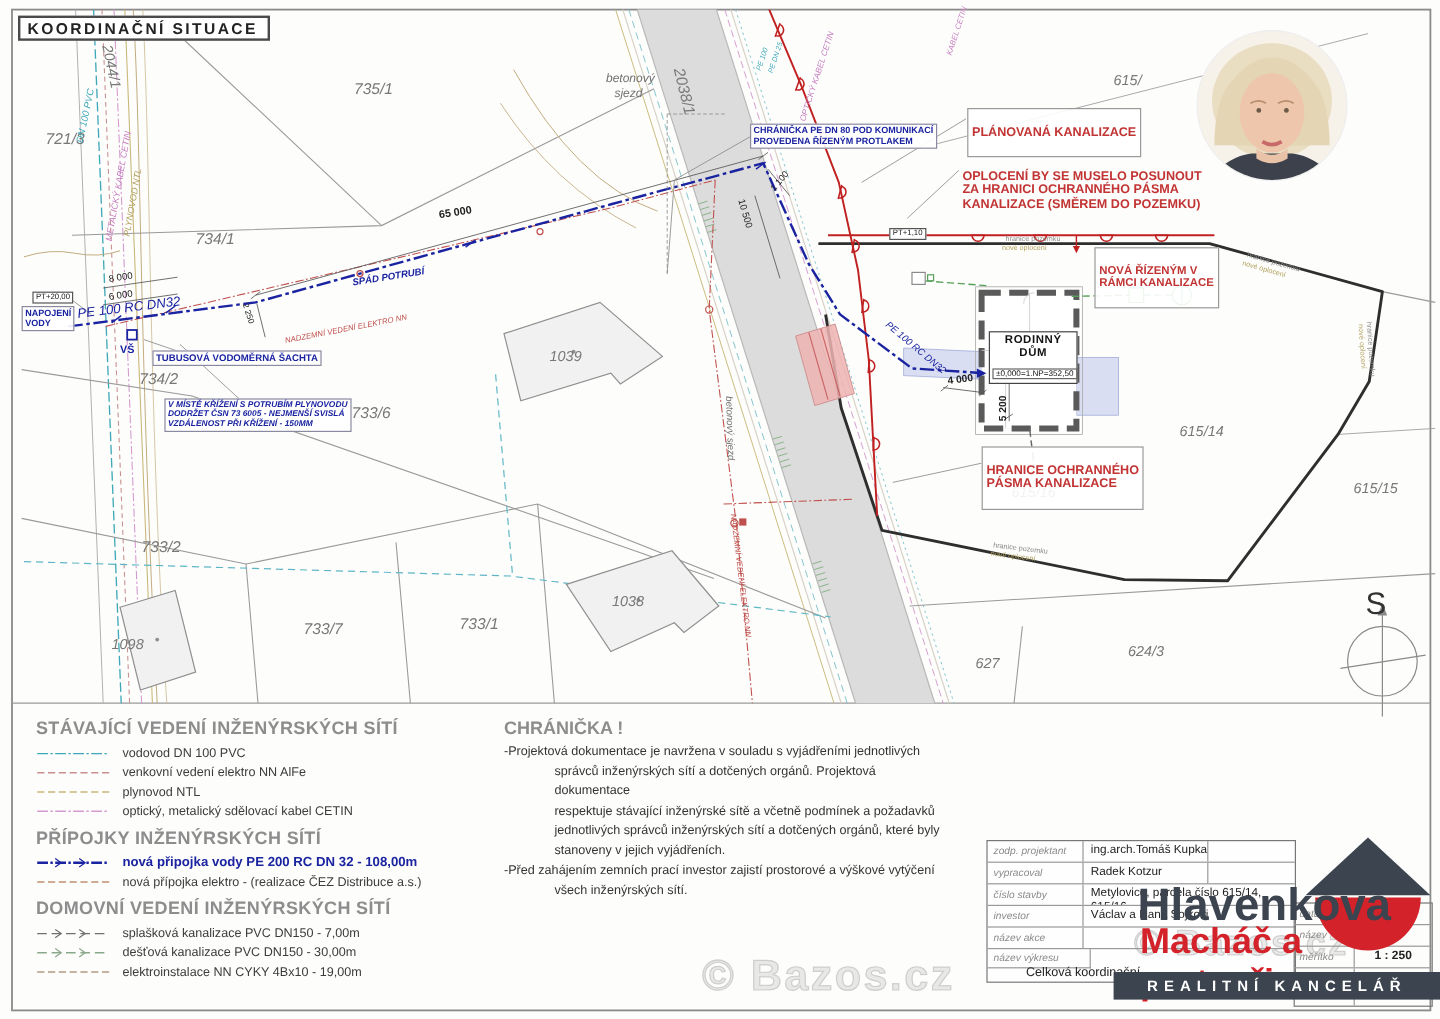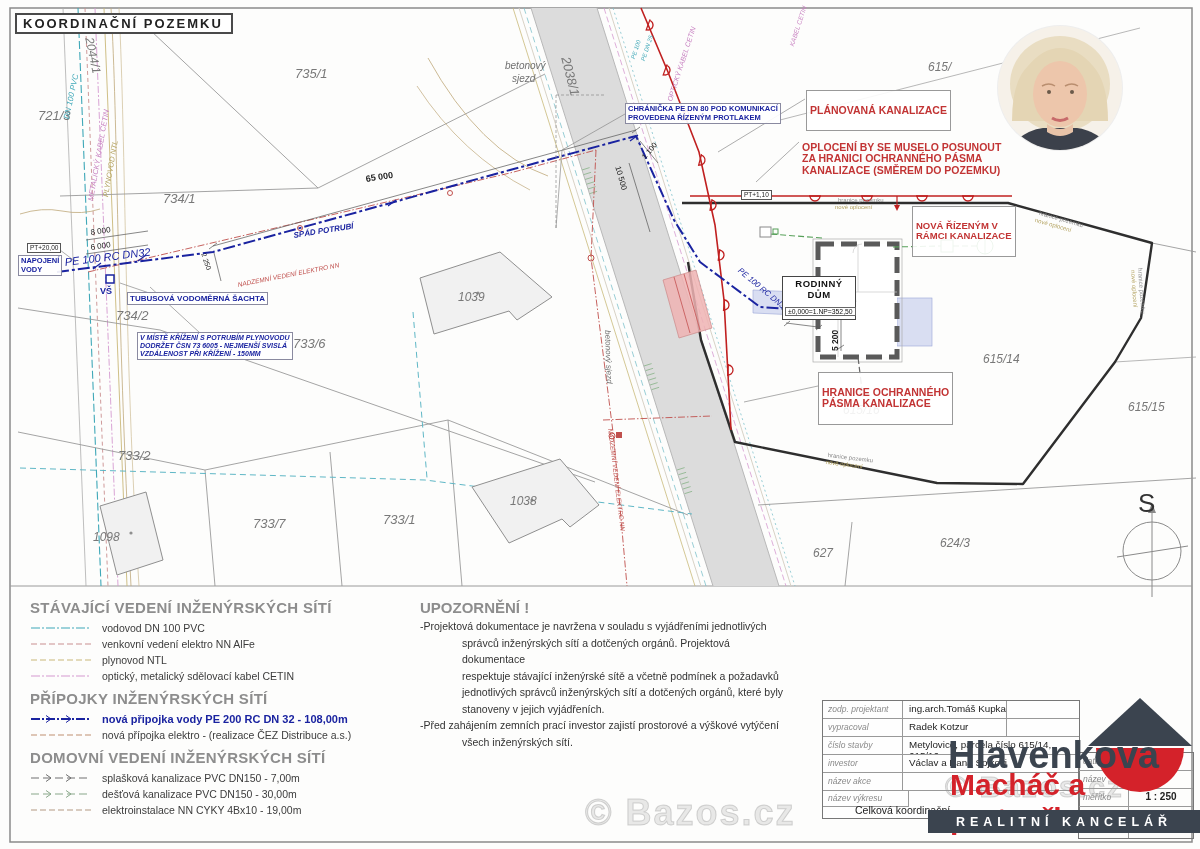--- a/index.html
+++ b/index.html
@@ -259,21 +259,21 @@
   </g>
 
   <g stroke="#8a8a8a" fill="none">
     <line x1="1152" y1="504" x2="1152" y2="597"></line>
     <line x1="1117" y1="557" x2="1188" y2="546"></line>
     <circle cx="1152" cy="551" r="29"></circle>
     <polygon points="1148,513 1152,503 1156,513" fill="#8a8a8a" stroke="none"></polygon>
   </g>
 </svg>
 
-<div id="title-box">KOORDINAČNÍ  POZEMKU</div>
+<div id="title-box">KOORDINAČNÍ  SITUACE</div>
 
 <span class="lbl parcel" style="left:38px;top:108px">721/3</span>
 <span class="lbl parcel sm" style="left:96px;top:36px;transform:rotate(78deg)">2044/1</span>
 <span class="lbl parcel" style="left:295px;top:66px">735/1</span>
 <span class="lbl parcel" style="left:163px;top:191px">734/1</span>
 <span class="lbl parcel" style="left:116px;top:308px">734/2</span>
 <span class="lbl parcel" style="left:293px;top:336px">733/6</span>
 <span class="lbl parcel" style="left:118px;top:448px">733/2</span>
 <span class="lbl parcel" style="left:253px;top:516px">733/7</span>
 <span class="lbl parcel" style="left:383px;top:512px">733/1</span>
@@ -319,21 +319,21 @@
   <div>DODRŽET ČSN 73 6005 - NEJMENŠÍ SVISLÁ</div>
   <div>VZDÁLENOST PŘI KŘÍŽENÍ - 150MM</div>
     </div>
 <span class="lbl" style="left:100px;top:286px;color:#1a23a0;font-weight:bold;font-size:9px">VŠ</span>
 
 <div class="note-k" style="left:27px;top:243px">
   <span>PT+20,00</span></div>
 <div class="note-k" style="left:741px;top:190px">
   <span>PT+1,10</span></div>
 
-<div class="house-lbl" style="left:782px;top:276px;width:68px">
+<div class="house-lbl" style="left:824px;top:276px;width:68px">
   <div class="l1">RODINNÝ  DŮM</div>
   <div class="l2">±0,000=1.NP=352,50</div></div>
 
 <span class="lbl ll" style="left:62px;top:118px;transform:rotate(-78deg);color:#3fa8b8;font-size:8px">DN 100 PVC</span>
 <span class="lbl ll" style="left:86px;top:200px;transform:rotate(-80deg);color:#c77fc0;font-size:7.5px">METALICKÝ KABEL CETIN</span>
 <span class="lbl ll" style="left:101px;top:196px;transform:rotate(-80deg);color:#b3a25f;font-size:7.5px">PLYNOVOD NTL</span>
 <span class="lbl ll" style="left:64px;top:256px;transform:rotate(-7deg);color:#1a23a0;font-size:11px">PE 100 RC DN32</span>
 <span class="lbl ll" style="left:293px;top:231px;transform:rotate(-9deg);color:#1a23a0;font-size:8px;font-weight:bold">SPÁD POTRUBÍ</span>
 <span class="lbl ll" style="left:742px;top:266px;transform:rotate(40deg);color:#1a23a0;font-size:8px">PE 100 RC DN32</span>
 <span class="lbl ll" style="left:237px;top:281px;transform:rotate(-11deg);color:#c0504d;font-size:6.5px">NADZEMNÍ VEDENÍ ELEKTRO NN</span>
@@ -438,21 +438,21 @@
         <div class="leg-row">
           <svg width="62" height="10" viewBox="0 0 62 10">
             <line x1="1" y1="5" x2="61" y2="5" stroke="#b39a82" stroke-width="1.2" stroke-dasharray="6 3"></line>
           </svg>
           <span class="leg-label">elektroinstalace NN CYKY 4Bx10 - 19,00m</span>
         </div>
       </div>
 </div>
 
 <div id="warning">
-  <div class="w-title">UPOZORNĚNÍ !</div>
+  <div class="w-title">CHRÁNIČKA !</div>
   <div>
         <div class="warn-line">-Projektová dokumentace  je navržena v souladu s vyjádřeními jednotlivých</div>
         <div class="warn-line ind">správců inženýrských sítí a dotčených orgánů. Projektová dokumentace</div>
         <div class="warn-line ind">respektuje stávající inženýrské sítě a včetně podmínek a požadavků</div>
         <div class="warn-line ind">jednotlivých správců inženýrských sítí a dotčených orgánů, které byly</div>
         <div class="warn-line ind">stanoveny v jejich vyjádřeních.</div>
         <div class="warn-line">-Před zahájením zemních prací investor zajistí prostorové a výškové vytýčení</div>
         <div class="warn-line ind">všech inženýrských sítí.</div>
       </div>
 </div>

